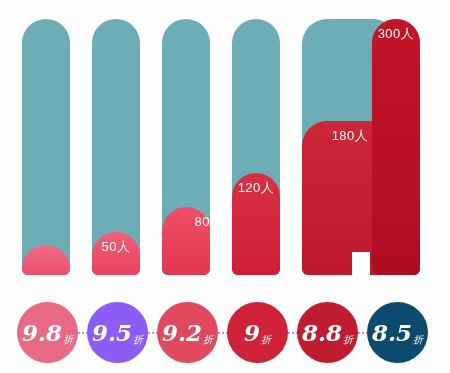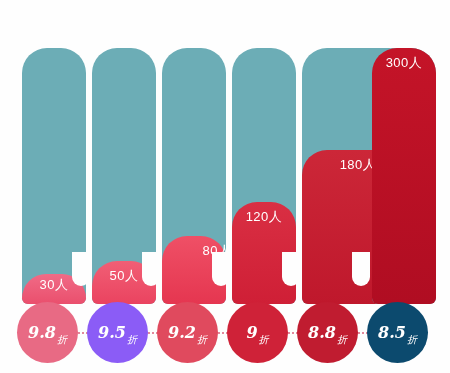--- a/index.html
+++ b/index.html
@@ -22,22 +22,22 @@
   #bars-area {
     position: absolute;
     left: 0;
     top: 0;
     width: 450px;
     height: 296px;
   }
 
   .bar-group {
     position: absolute;
-    top: 48px;
-    width: 64px;
+    top: 19px;
+    width: 48px;
     height: 256px;
   }
 
   
   .bar-track {
     position: absolute;
     left: 0;
     top: 0;
     width: 100%;
     height: 100%;
@@ -100,21 +100,21 @@
     display: flex;
     align-items: center;
     justify-content: center;
   }
 
   .discount-chip .num {
     color: #ffffff;
     font-family: "DejaVu Serif", serif;
     font-style: italic;
     font-weight: bold;
-    font-size: 16px;
+    font-size: 23px;
     line-height: 1;
   }
 
   .discount-chip .unit {
     color: #ffffff;
     font-family: "DejaVu Sans", sans-serif;
     font-style: italic;
     font-size: 10px;
     line-height: 1;
     align-self: flex-end;
@@ -125,21 +125,20 @@
 </head>
 <body>
 
 <div id="stage">
 
   <div id="bars-area">
 
     <div class="bar-group" style="left:22px;">
       <div class="bar-track"></div>
       <div class="bar-fill" id="fill-1" style="height: 30px; background: linear-gradient(rgb(240, 107, 134), rgb(234, 79, 109));"></div>
-      <div class="bar-value" style="bottom: 10px;">30人</div>
     </div>
 
     <div class="bar-group" style="left:92px;">
       <div class="bar-track"></div>
       <div class="bar-fill" id="fill-2" style="height: 43px; background: linear-gradient(rgb(241, 95, 117), rgb(234, 67, 96));"></div>
       <div class="bar-value" style="bottom: 19px;">50人</div>
     </div>
 
     <div class="bar-group" style="left:162px;">
       <div class="bar-track"></div>

